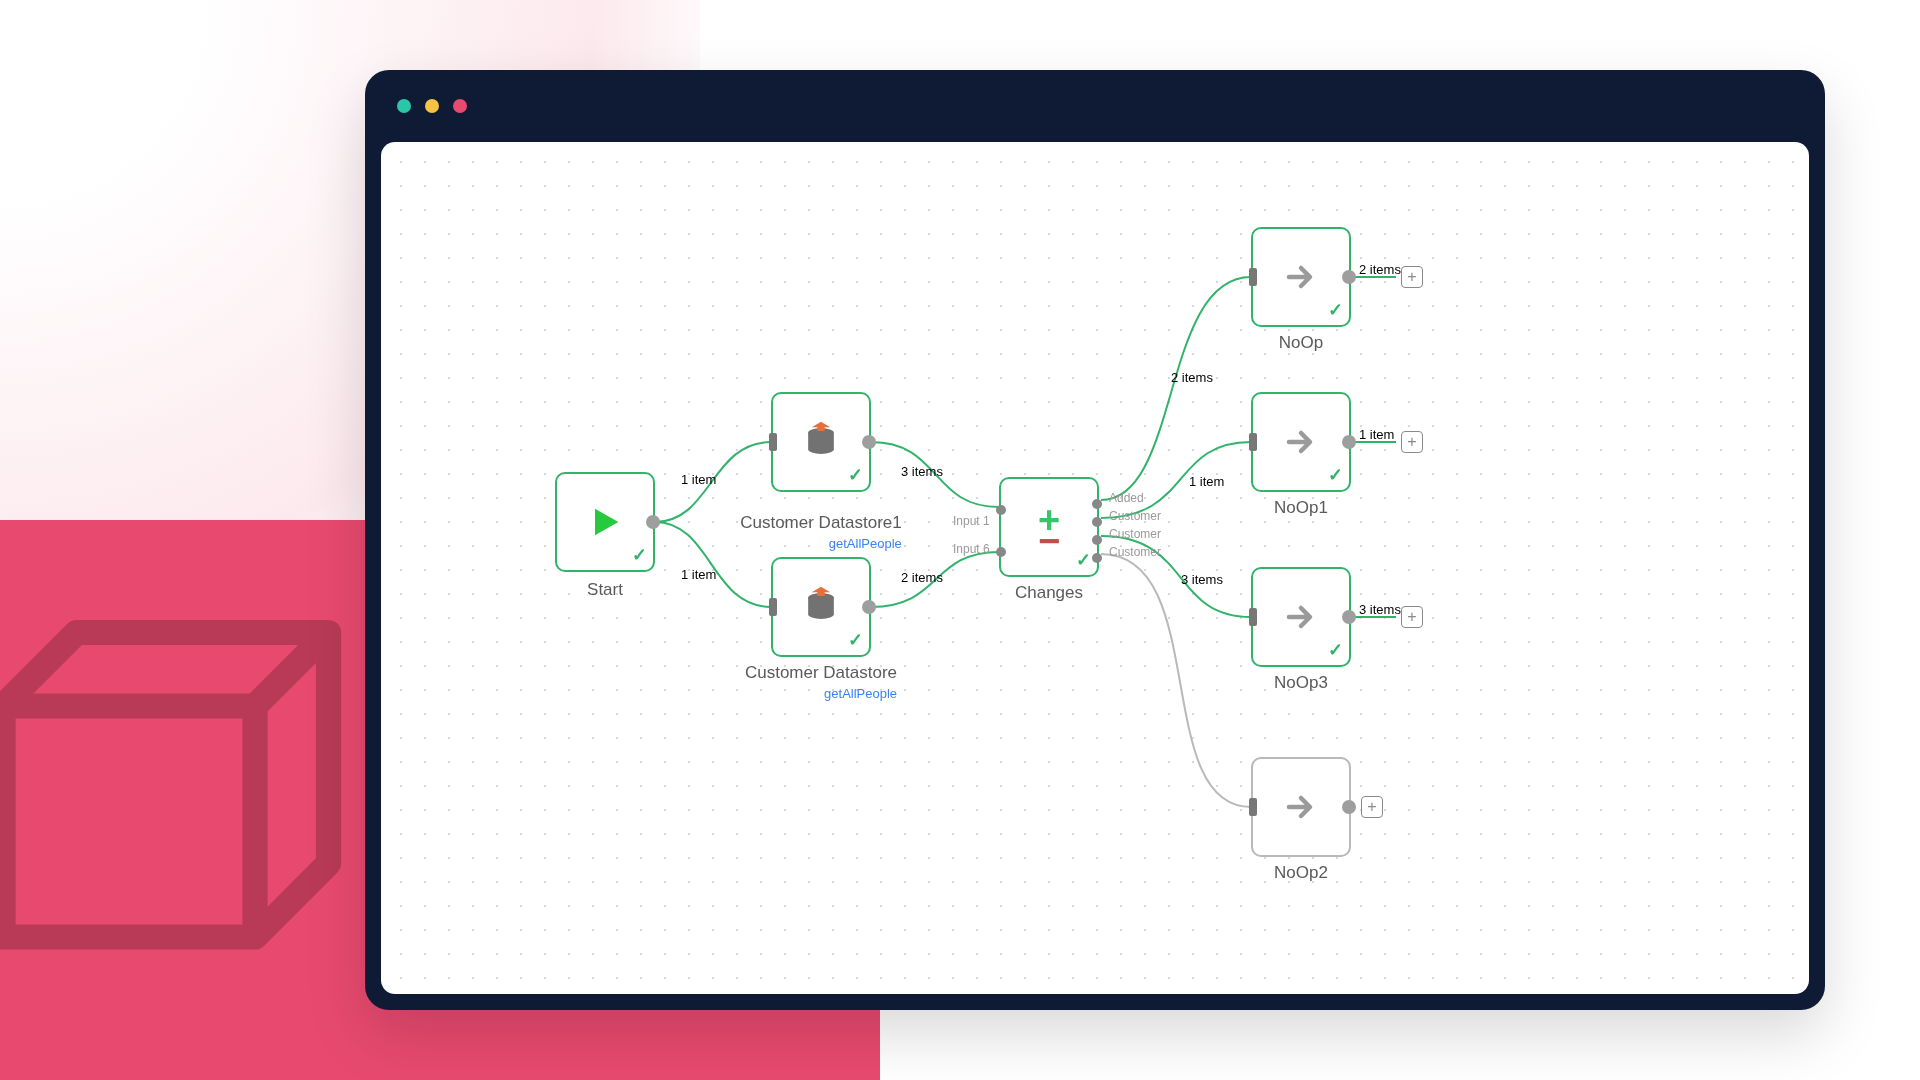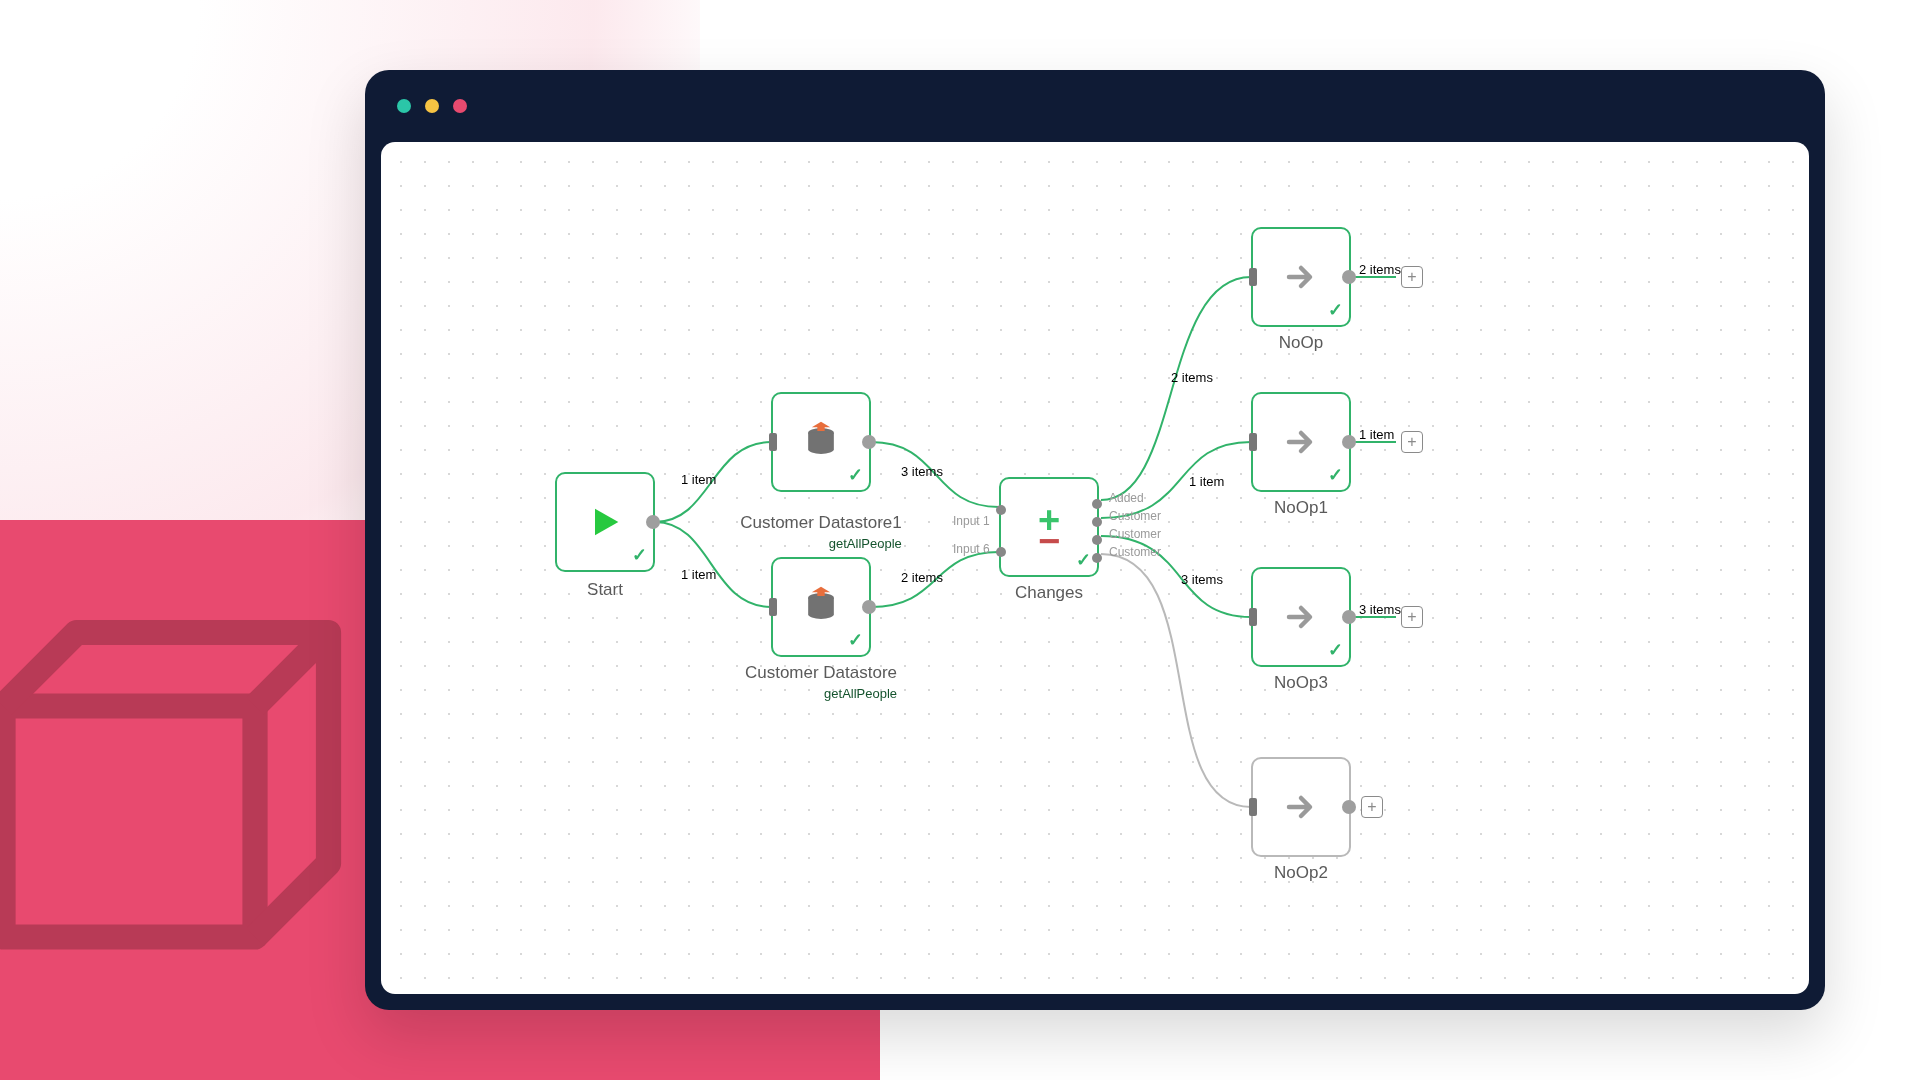--- a/index.html
+++ b/index.html
@@ -65,21 +65,21 @@
     background: #9E9E9E; right: -7px; top: 50%; transform: translateY(-50%);
   }
   .node .in-port {
     position: absolute; width: 8px; height: 18px; background: #777;
     left: -4px; top: 50%; transform: translateY(-50%); border-radius: 2px;
   }
   .label {
     position: absolute; text-align:right; color:#5A5A5A; font-size:17px;
     transform: translateX(-50%);
   }
-  .sublabel { font-size: 13px; color: #14532d; }
+  .sublabel { font-size: 13px; color: #3b82f6; }
 
   .edge-label { position:absolute; font-size:13px; color:#000000; white-space:nowrap; }
   .small-label { position:absolute; font-size:12px; color:#9A9A9A; white-space:nowrap; }
 
   .plus-btn {
     position:absolute; width:22px; height:22px; border:1.5px solid #8A8A8A;
     border-radius:4px; display:flex; align-items:center; justify-content:center;
     color:#8A8A8A; font-size:16px; background:#fff;
   }
 

